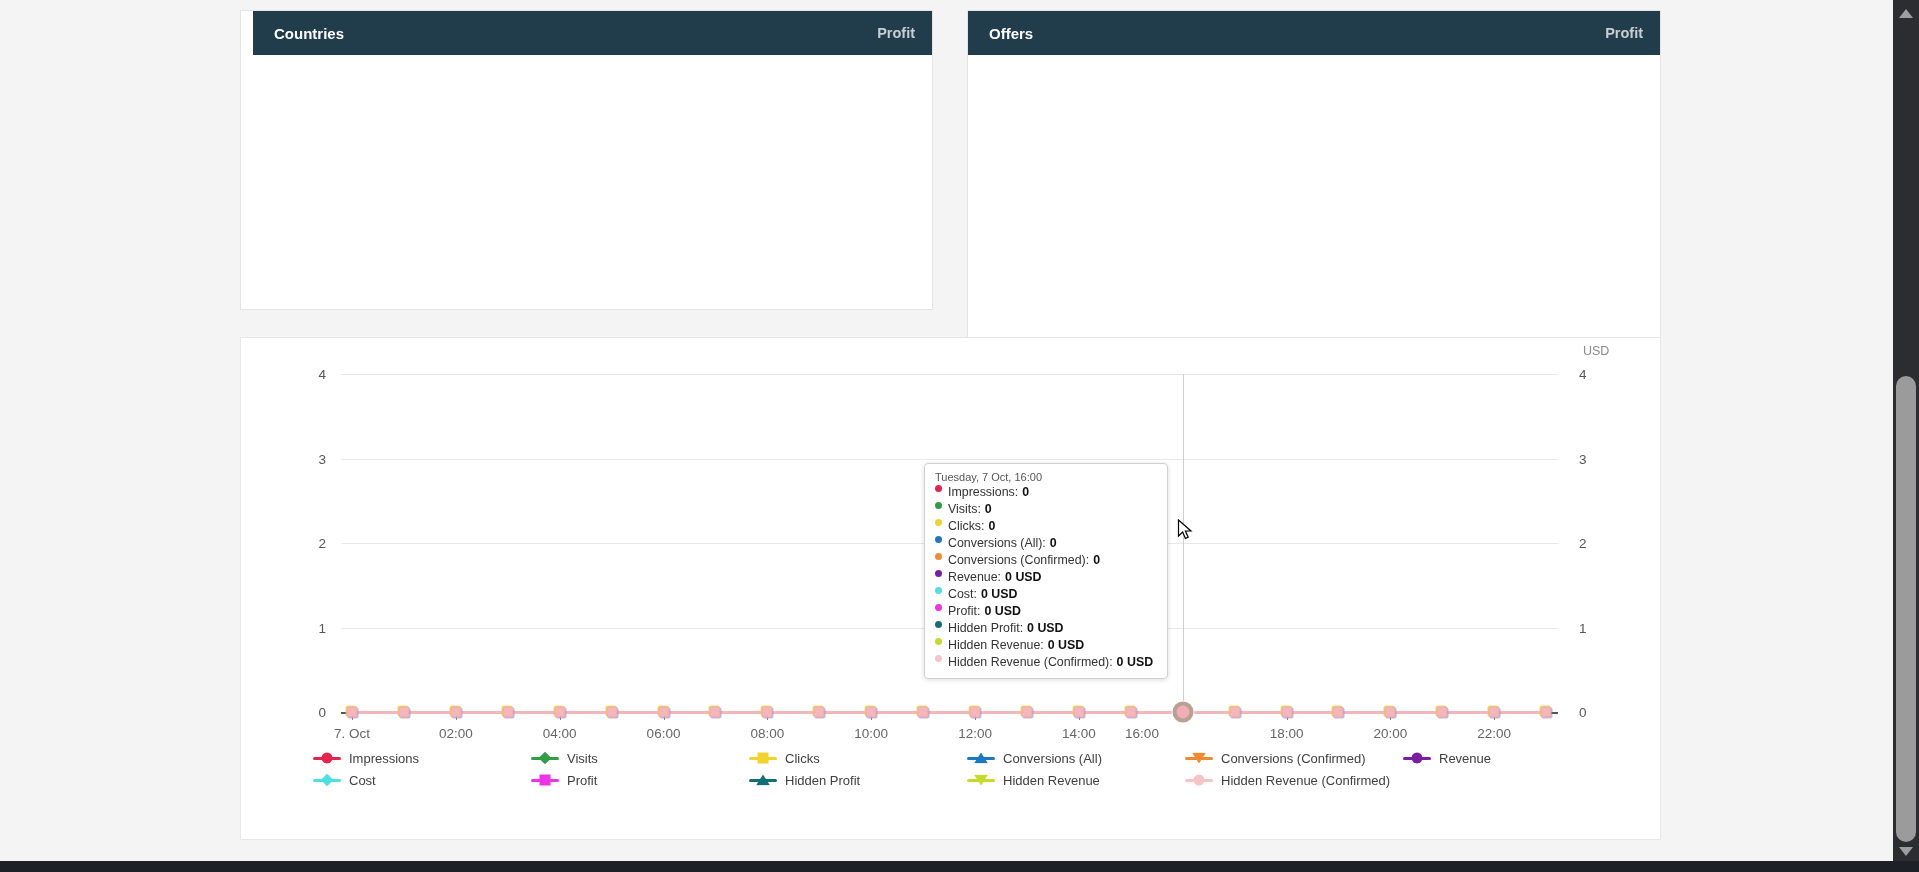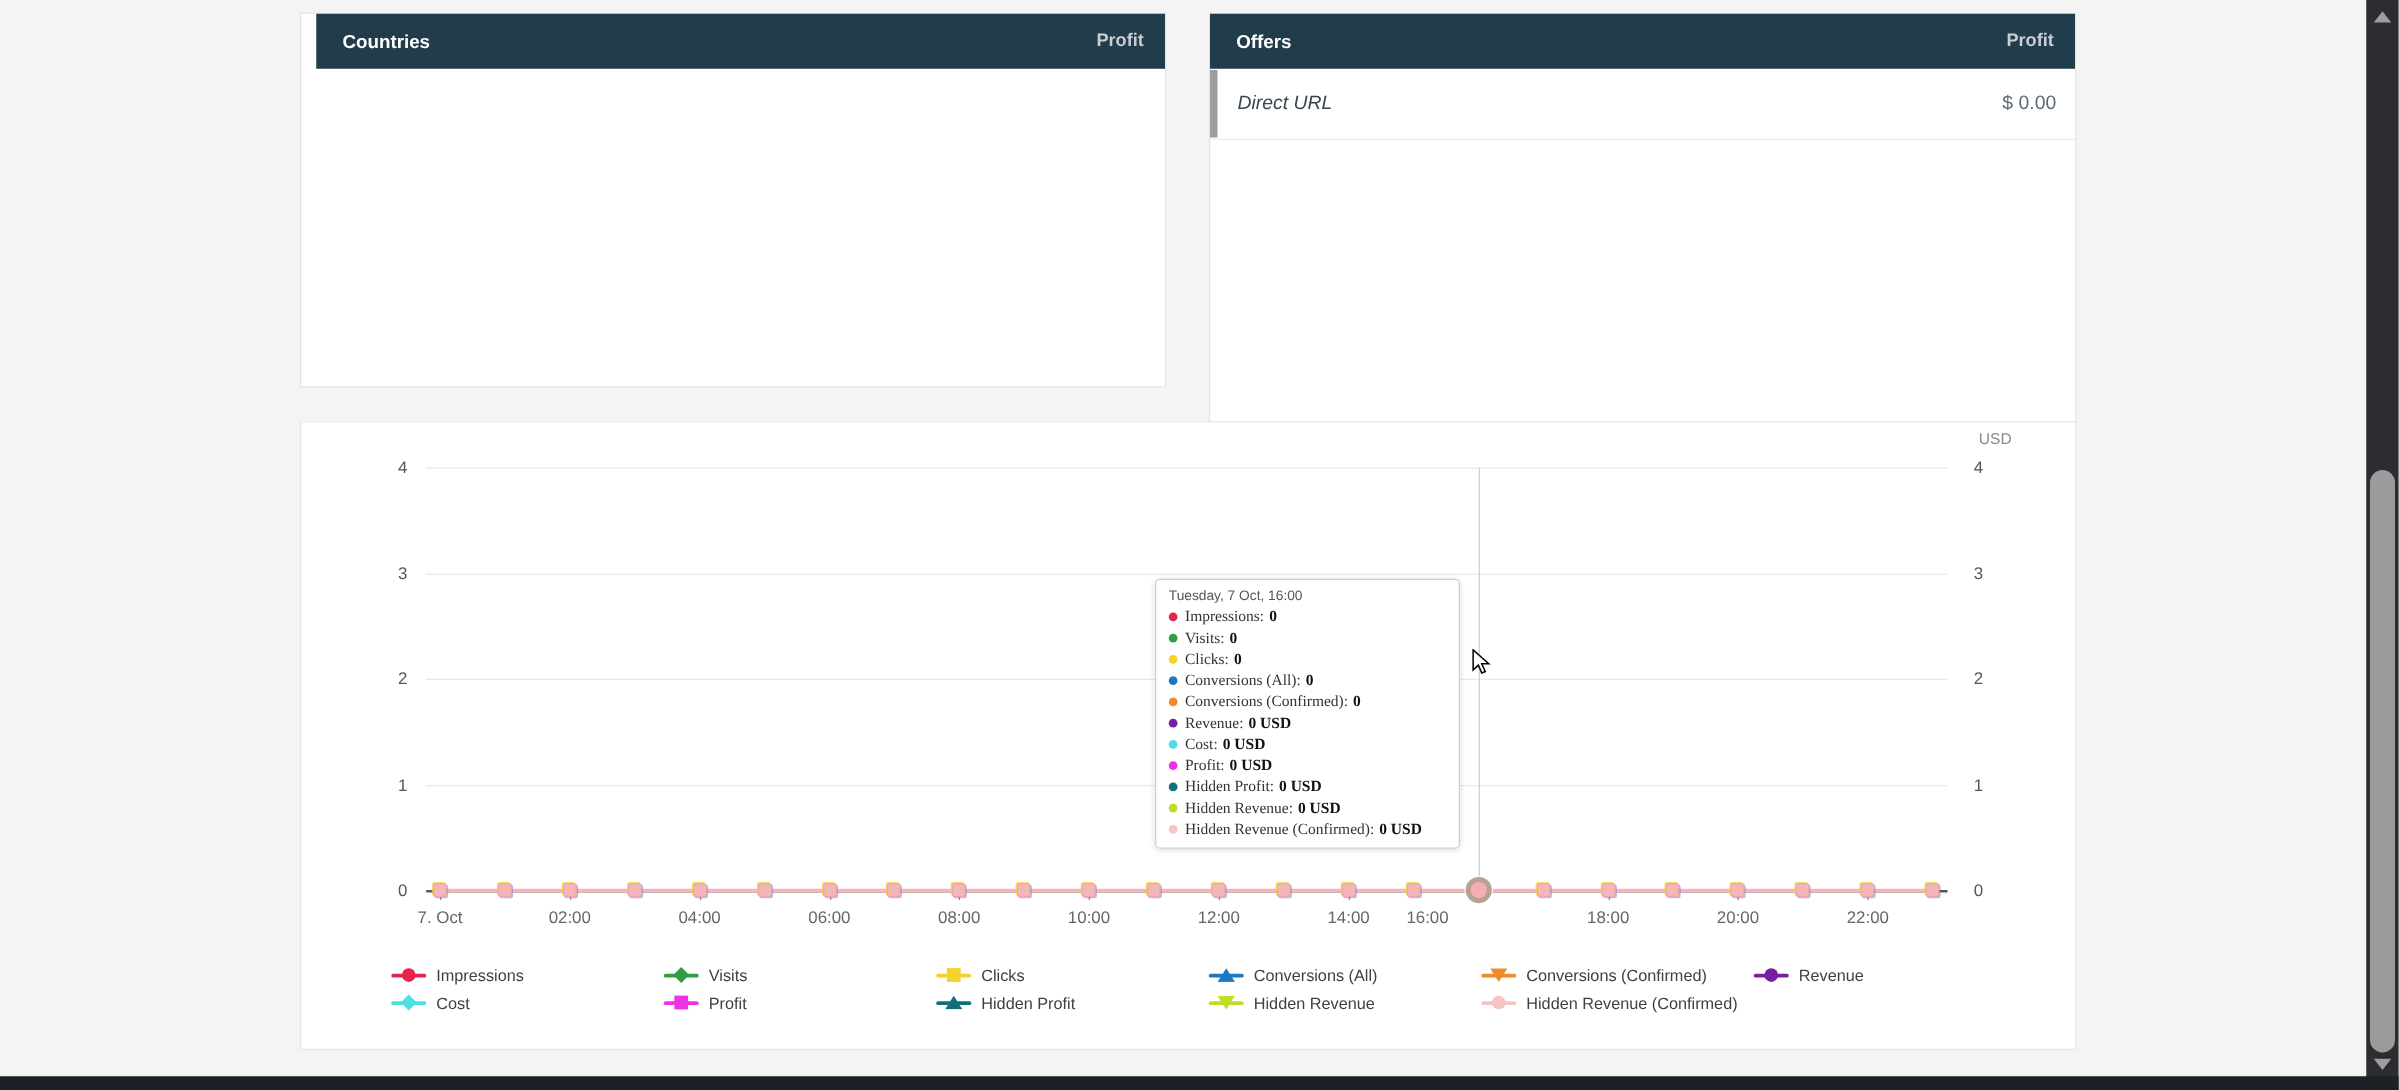--- a/index.html
+++ b/index.html
@@ -46,26 +46,26 @@
                box-shadow:0 0 0 1px rgba(255,255,255,.9); }
   .x-tick { position:absolute; width:1px; height:6px; background:#8a8a8a; }
   .x-label { position:absolute; transform:translateX(-50%); color:#666; font-size:13.5px; white-space:nowrap; }
   .crosshair { position:absolute; width:1px; background:#cfcfcf; z-index:1; }
 
   
   #chart-tooltip { position:absolute; left:683px; top:125px; width:244px; z-index:5;
                    background:rgba(255,255,255,.98); border:1px solid #d0d0d0; border-radius:4px;
                    box-shadow:0 1px 5px rgba(0,0,0,.14); padding:7px 10px 6px 10px; pointer-events:none; }
   .tt-title { color:#555; font-size:11px; margin-bottom:2px; }
-  .tt-row { display:flex; align-items:center; height:17px; font-size:12.4px; color:#333; white-space:nowrap;font-family:Liberation Serif, serif; }
+  .tt-row { display:flex; align-items:flex-start; height:17px; font-size:12.4px; color:#333; white-space:nowrap; }
   .tt-bullet { width:7px; height:7px; border-radius:50%; margin-right:6px; flex:0 0 auto; }
   .tt-value { font-weight:bold; color:#111; margin-left:4px; }
 
   
-  #legend { position:absolute; left:72px; top:431px; }
+  #legend { position:absolute; left:72px; top:409px; }
   .legend-row { display:flex; height:22px; }
   .legend-item { width:218px; display:flex; align-items:center; cursor:pointer; }
   .lg-marker { position:relative; width:28px; height:13px; margin-right:8px; flex:0 0 auto; }
   .lg-line { position:absolute; left:0; right:0; top:5px; height:3px; border-radius:2px; }
   .lg-shape { position:absolute; left:50%; top:50%; transform:translate(-50%,-50%); }
   .lg-shape.circle { width:11px; height:11px; border-radius:50%; }
   .lg-shape.square { width:11px; height:11px; }
   .lg-shape.diamond { width:9px; height:9px; transform:translate(-50%,-50%) rotate(45deg); }
   .lg-shape.triangle-up { width:14px; height:11px; clip-path:polygon(50% 0,100% 100%,0 100%); }
   .lg-shape.triangle-down { width:14px; height:11px; clip-path:polygon(0 0,100% 0,50% 100%); }
@@ -90,25 +90,20 @@
   <div class="panel-header">
     <span class="panel-title">Countries</span>
     <span class="panel-metric">Profit</span>
   </div>
 </div>
 
 <div class="panel" id="offers-panel">
   <div class="panel-header">
     <span class="panel-title">Offers</span>
     <span class="panel-metric">Profit</span>
-  </div>
-  <div class="offer-row">
-    <div class="offer-accent"></div>
-    <span class="offer-name">Direct URL</span>
-    <span class="offer-value">$ 0.00</span>
   </div>
 </div>
 
 <div id="chart-panel">
   <div id="plot-area">
     <div class="usd-label">USD</div>
 
     <div class="gridline" style="top: 36px;"></div>
       <div class="ytick-left" style="top: 36px;">4</div>
       <div class="ytick-right" style="top: 36px;">4</div>

